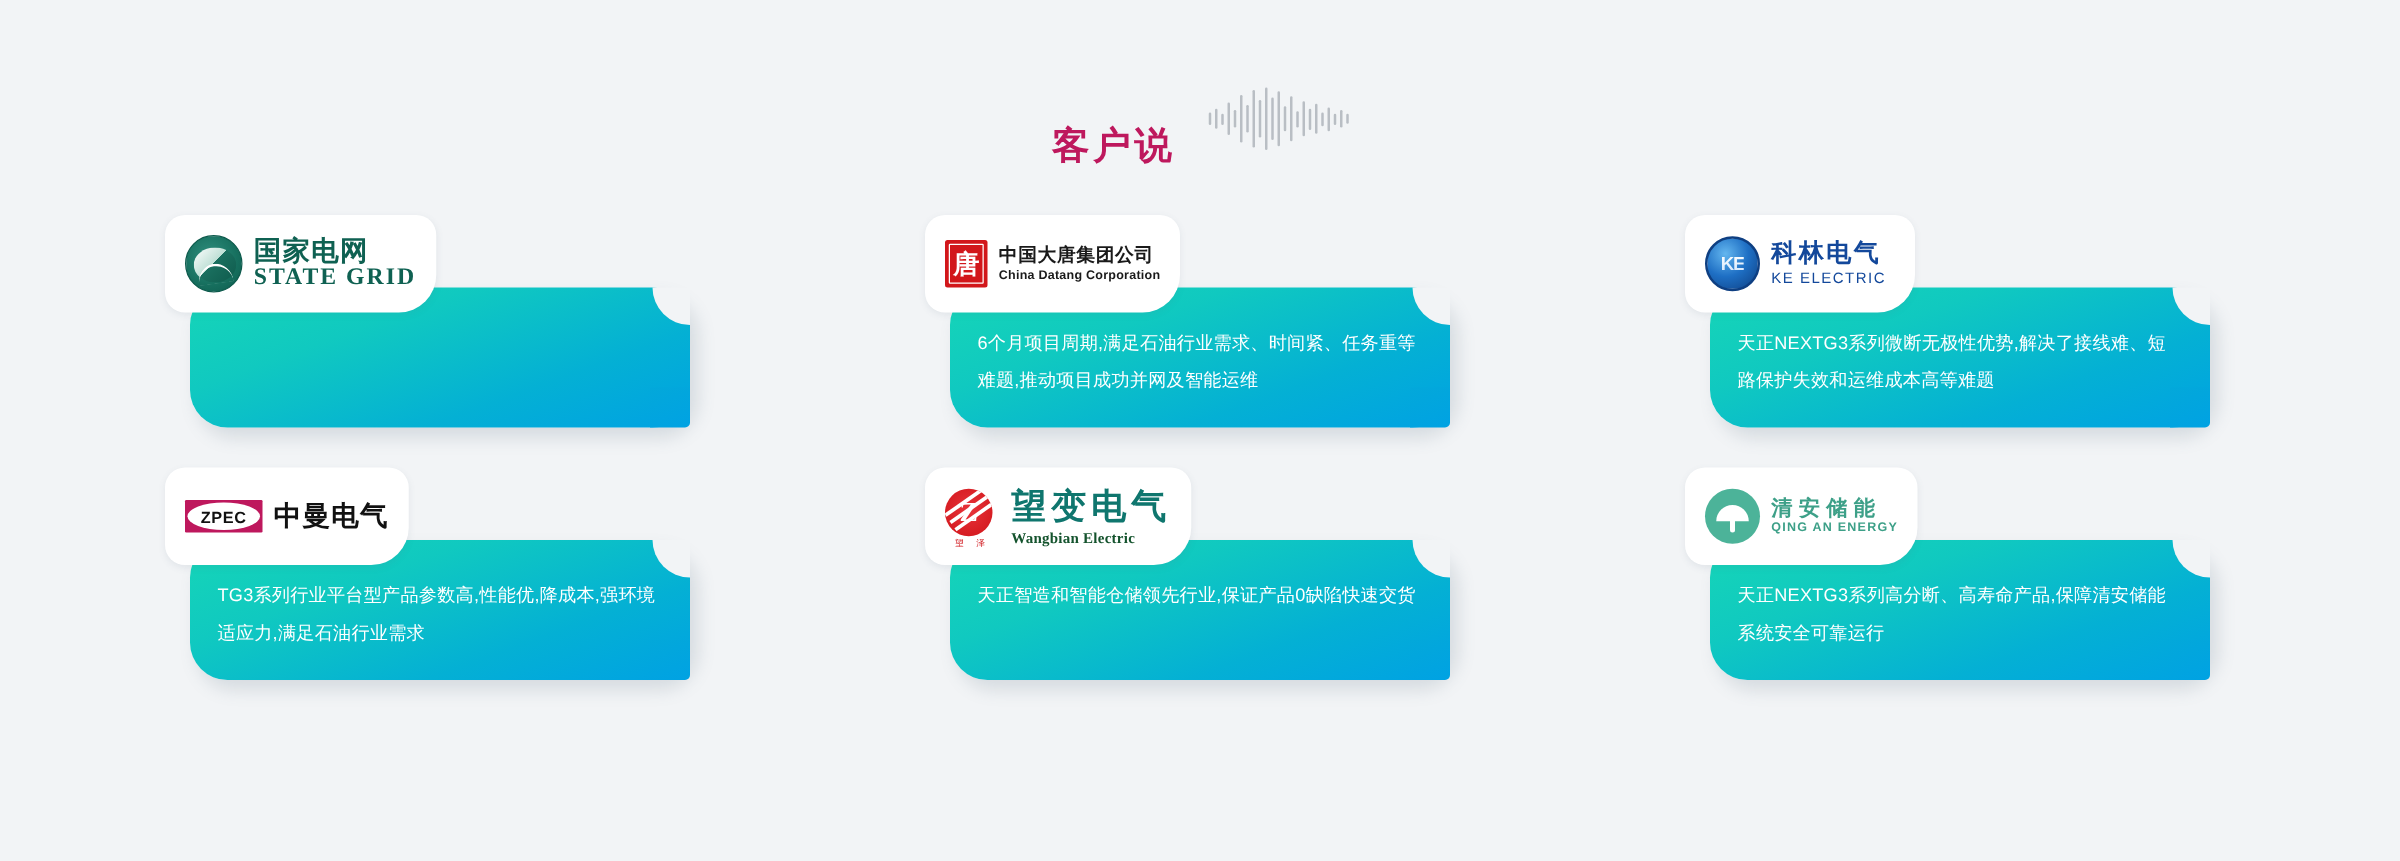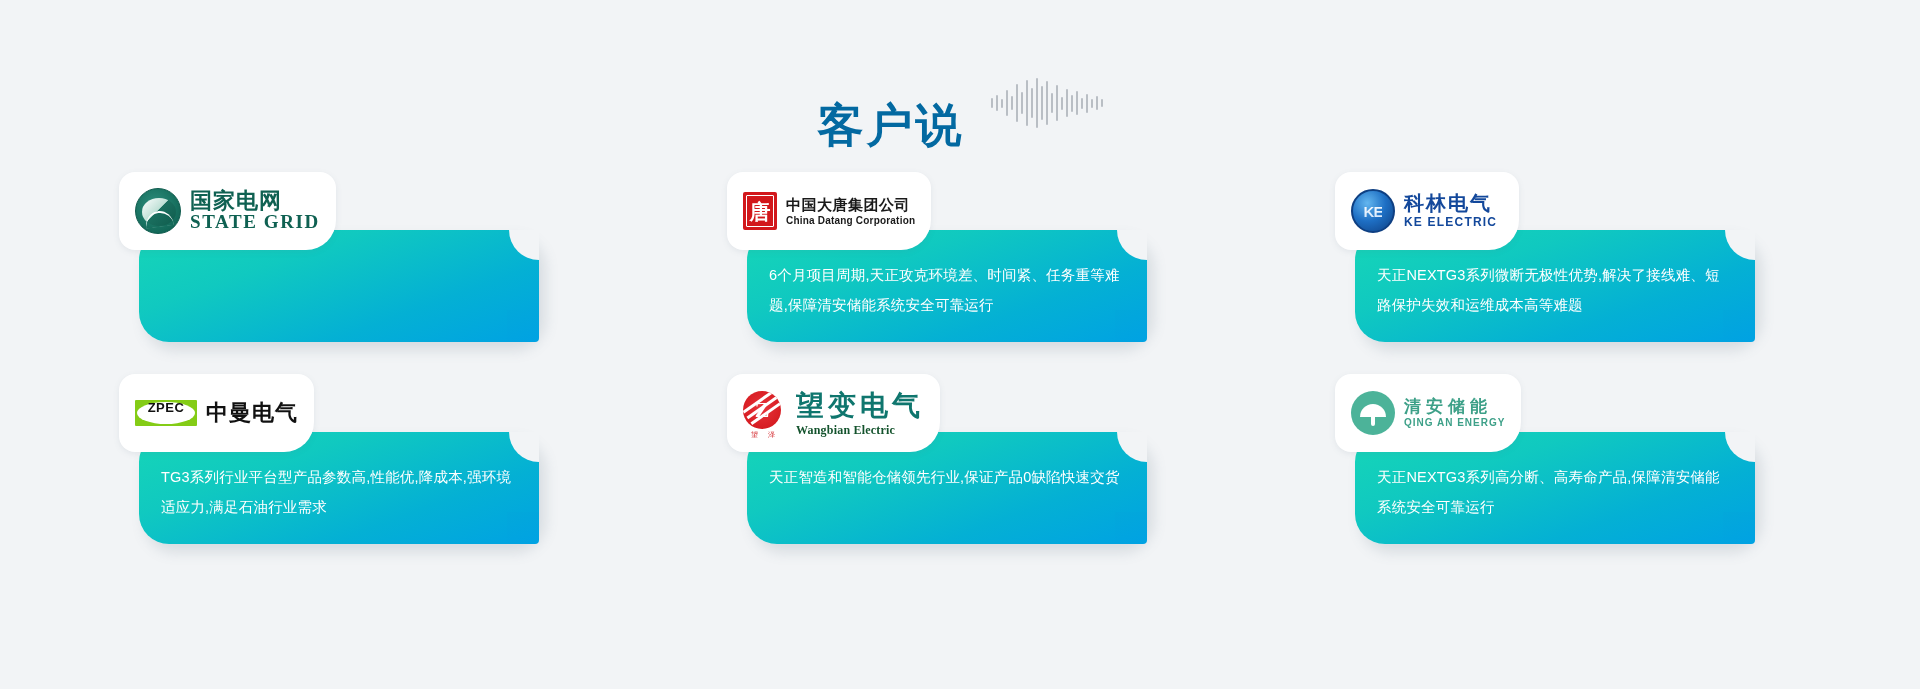--- a/index.html
+++ b/index.html
@@ -11,29 +11,29 @@
   }
   .page { position:relative; width:1920px; height:689px; }
 
   
   .heading {
     position:absolute; left:0; top:58px; width:1920px;
     display:flex; align-items:center; justify-content:center;
     gap:26px;
   }
   .heading-title {
-    font-size:46px; font-weight:700; letter-spacing:3px;
-    color:#0369a1; line-height:1;margin-top:44px;
+    font-size:30px; font-weight:700; letter-spacing:3px;
+    color:#be185d; line-height:1;margin-top:44px;
   }
   .waveform { display:flex; align-items:center; gap:3px; height:52px; }
   .waveform i { display:block; width:2px; background:#b9bec4; border-radius:1px; }
 
   
   .grid {
-    position:absolute; left:119px; top:172px;
+    position:absolute; left:132px; top:172px;
     width:1660px;
     display:grid;
     grid-template-columns:repeat(3, 444px);
     column-gap:2px;
     row-gap:14px;
     justify-content:space-between;
     gap:32px;
   }
 
   .card { position:relative; width:444px; height:170px; }
@@ -117,27 +117,27 @@
     background:radial-gradient(circle at 36% 30%, #63b6ef 0%, #1e6fc4 48%, #0e3f82 100%);
     border:2px solid #0e3f82;
     display:flex; align-items:center; justify-content:center;text-align:center;
   }
   .ke-mark span {
     color:#ffffff; font-size:15px; font-weight:700; letter-spacing:-1px;
     background:linear-gradient(#ffffff,#cfe4fb);
     -webkit-background-clip:text; background-clip:text; color:transparent;
   }
   .ke-cn { font-size:20px; font-weight:700; color:#13489b; letter-spacing:2px; line-height:1.15; }
-  .ke-en { font-size:12px; font-weight:700; color:#13489b; letter-spacing:1.2px; line-height:1.2; }
+  .ke-en { font-size:12px; font-weight:400; color:#13489b; letter-spacing:1.2px; line-height:1.2; }
 
   
   .zp-mark {
     width:62px; height:26px; flex:0 0 auto;
-    background:#84cc16; position:relative; display:flex;
-    align-items:flex-start; justify-content:center; border-radius:1px;
+    background:#be185d; position:relative; display:flex;
+    align-items:center; justify-content:center; border-radius:1px;
   }
   .zp-mark::before{
     content:""; position:absolute; left:2px; top:2px; right:2px; bottom:2px;
     background:#ffffff; border-radius:50%;
   }
   .zp-mark span{
     position:relative; z-index:2; font-size:13px; font-weight:700;
     color:#111; letter-spacing:.5px;
   }
   .zp-cn { font-size:22px; font-weight:700; color:#111111; letter-spacing:1px; line-height:1.1; }
@@ -240,21 +240,21 @@
       <div class="card-body"></div>
       <div class="logo-tab">
         <div class="logo-wrap">
           <div class="dt-mark"></div>
           <div class="logo-text">
             <div class="dt-cn">中国大唐集团公司</div>
             <div class="dt-en">China Datang Corporation</div>
           </div>
         </div>
       </div>
-      <div class="quote">6个月项目周期,天正攻克环境差、时间紧、任务重等难题,保障清安储能系统安全可靠运行</div>
+      <div class="quote">6个月项目周期,满足石油行业需求、时间紧、任务重等难题,推动项目成功并网及智能运维</div>
     </div>
 
     <div class="card">
       <div class="card-body"></div>
       <div class="logo-tab">
         <div class="logo-wrap">
           <div class="ke-mark">
             <span>KE</span>
           </div>
           <div class="logo-text">

